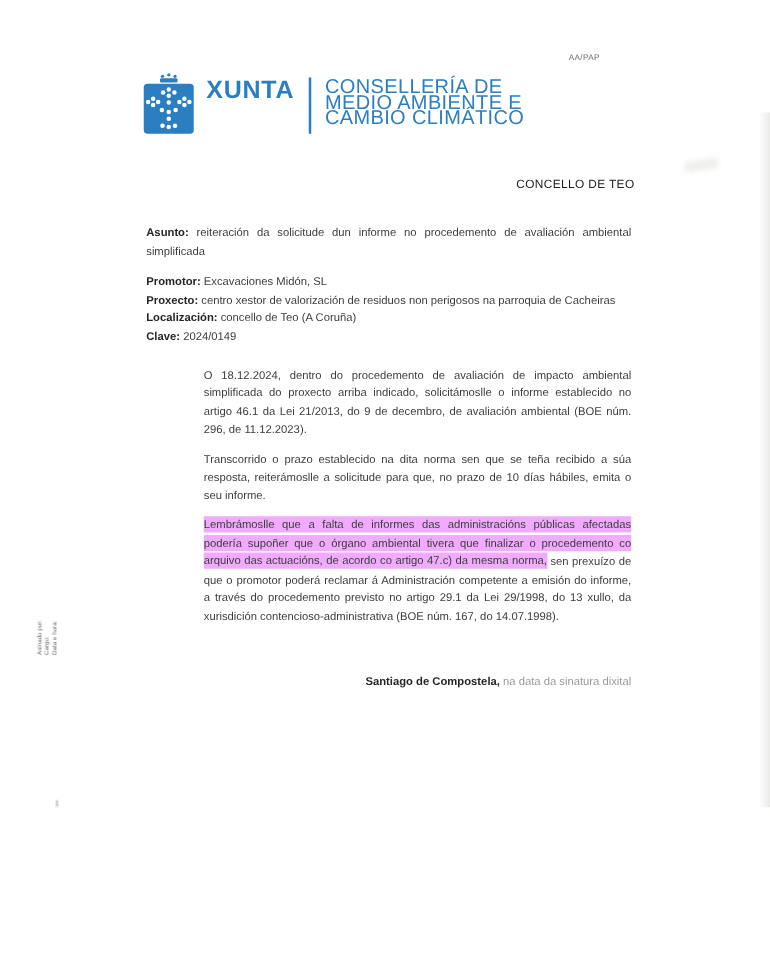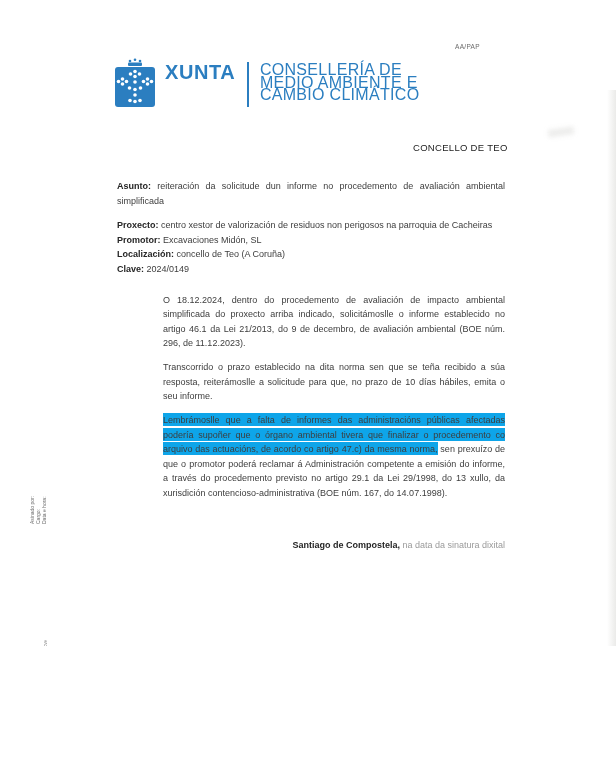--- a/index.html
+++ b/index.html
@@ -41,21 +41,21 @@
   }
   
   .body-text {
     position:absolute; left:117px; top:179px; width:388px;
     font-size:9px; line-height:14.6px; text-align:justify; color:#3d3d3d;
   }
   .body-text b { color:#262626; }
   .subject { margin-bottom:10px; }
   .details { margin-bottom:16px; }
   .para { margin-bottom:9px;margin-left:46px; }
-  .hl { background:#0ea5e9; padding:1.5px 0; box-decoration-break:clone; -webkit-box-decoration-break:clone; }
+  .hl { background:#f0abfc; padding:1.5px 0; box-decoration-break:clone; -webkit-box-decoration-break:clone; }
   .sig { margin-top:38px; text-align:right; }
   .muted { color:#9a9a9a; }
   
   .stamp {
     position:absolute; left:30px; top:524px; width:88px;
     transform:rotate(-90deg); transform-origin:0 0;
     font-size:5px; line-height:5.8px; color:#6d6d6d; filter:blur(.2px);
     white-space:nowrap;
   }
   .cve-block {
@@ -128,22 +128,22 @@
       <div>CAMBIO CLIMÁTICO</div>
     </div>
   </header>
 
   <div class="recipient">CONCELLO DE TEO</div>
 
   <main class="body-text">
     <p class="subject"><b>Asunto:</b><span> reiteración da solicitude dun informe no procedemento de avaliación ambiental simplificada</span></p>
 
     <div class="details">
+      <div class="dline"><b>Promotor:</b><span> Excavaciones Midón, SL</span></div>
       <div class="dline"><b>Proxecto:</b><span> centro xestor de valorización de residuos non perigosos na parroquia de Cacheiras</span></div>
-      <div class="dline"><b>Promotor:</b><span> Excavaciones Midón, SL</span></div>
       <div class="dline"><b>Localización:</b><span> concello de Teo (A Coruña)</span></div>
       <div class="dline"><b>Clave:</b><span> 2024/0149</span></div>
     </div>
 
     <p class="para">O 18.12.2024, dentro do procedemento de avaliación de impacto ambiental simplificada do proxecto arriba indicado, solicitámoslle o informe establecido no artigo 46.1 da Lei 21/2013, do 9 de decembro, de avaliación ambiental (BOE núm. 296, de 11.12.2023).</p>
     <p class="para">Transcorrido o prazo establecido na dita norma sen que se teña recibido a súa resposta, reiterámoslle a solicitude para que, no prazo de 10 días hábiles, emita o seu informe.</p>
     <p class="para"><span class="hl">Lembrámoslle que a falta de informes das administracións públicas afectadas podería supoñer que o órgano ambiental tivera que finalizar o procedemento co arquivo das actuacións, de acordo co artigo 47.c) da mesma norma,</span><span> sen prexuízo de que o promotor poderá reclamar á Administración competente a emisión do informe, a través do procedemento previsto no artigo 29.1 da Lei 29/1998, do 13 xullo, da xurisdición contencioso-administrativa (BOE núm. 167, do 14.07.1998).</span></p>
 
     <p class="sig"><b>Santiago de Compostela,</b><span class="muted"> na data da sinatura dixital</span></p>
   </main>

